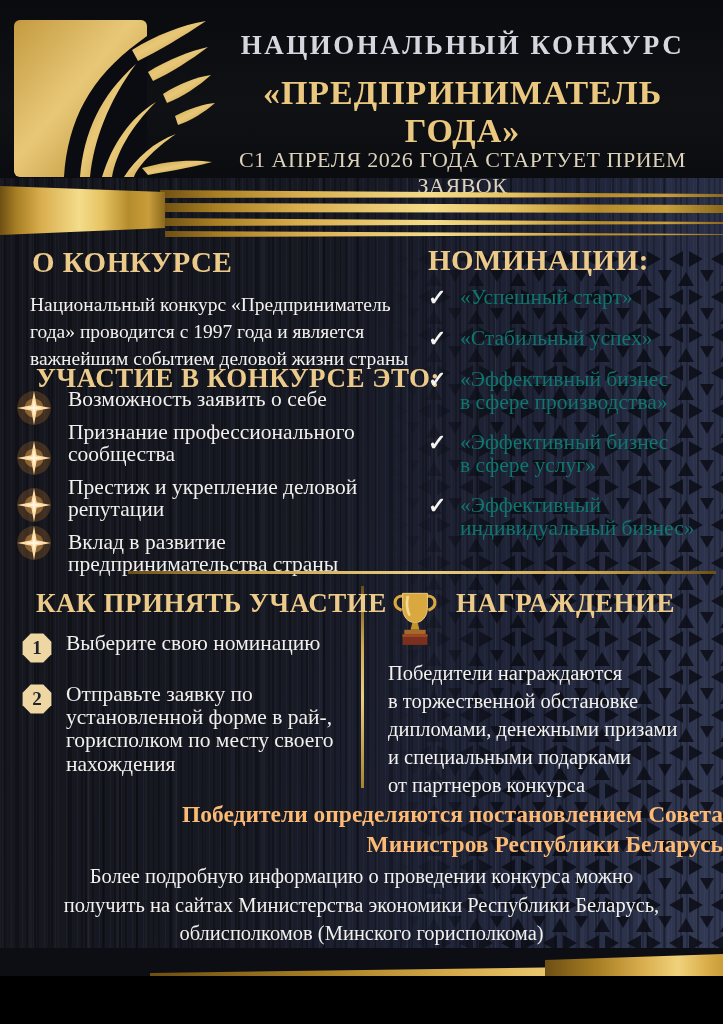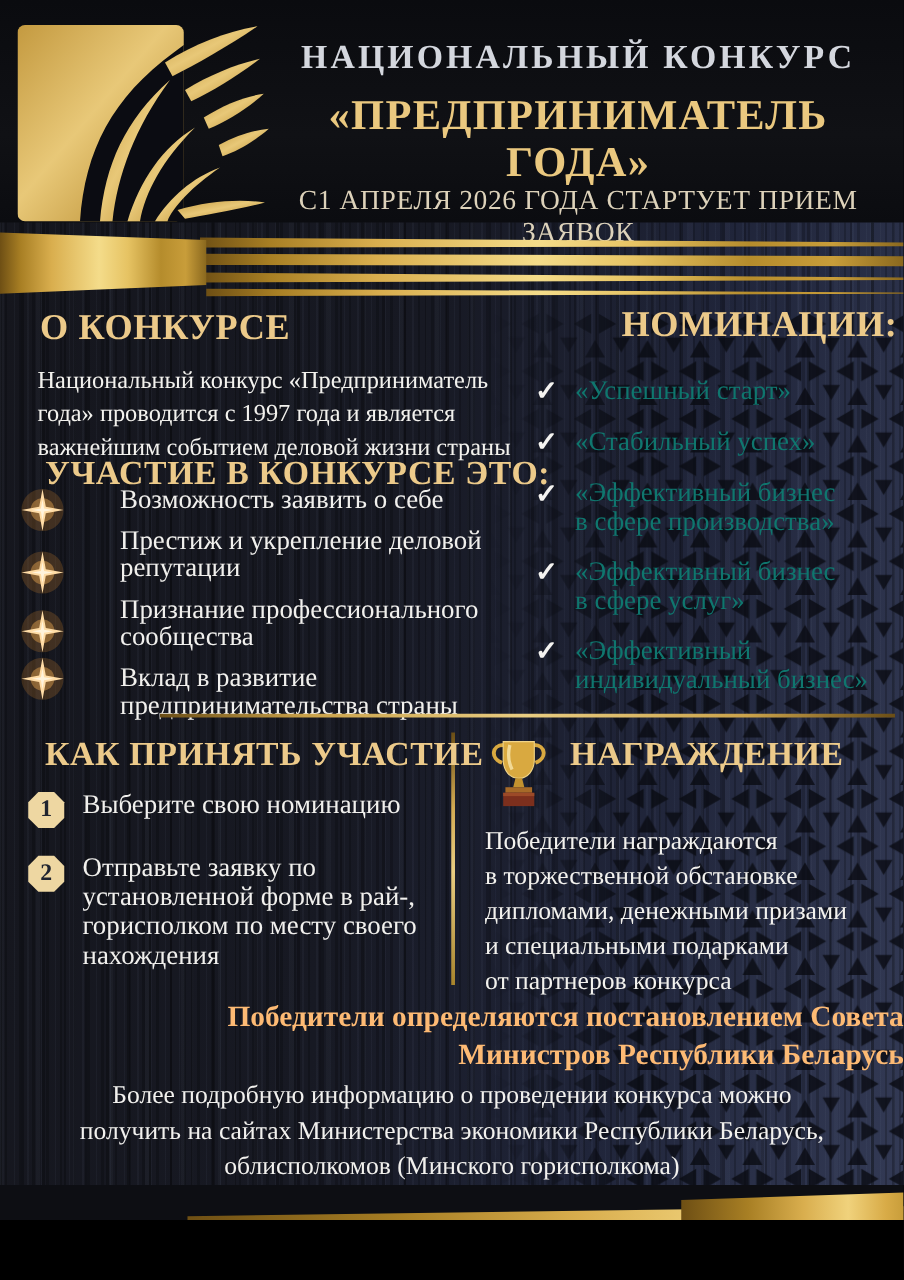--- a/index.html
+++ b/index.html
@@ -34,27 +34,27 @@
   .subtitle{position:absolute;left:0;top:147px;width:100%;font-size:22px;
     letter-spacing:.5px;color:#ddd2ba;}
   
   .band-top{position:absolute;left:0;top:176px;width:723px;height:64px;}
   .band-bottom{position:absolute;left:0;top:946px;width:723px;height:78px;}
   
   .gold-h{position:absolute;font-weight:bold;color:#ecca8a;letter-spacing:.5px;}
   .about-h{left:32px;top:246px;font-size:29px;}
   .about-b{position:absolute;left:30px;top:292px;font-size:19.5px;line-height:1.38;color:#f3f2ee;}
   .part-h{left:36px;top:363px;font-size:27px;}
-  .part-list{position:absolute;left:68px;top:388px;width:310px;margin-left:28px;}
+  .part-list{position:absolute;left:68px;top:388px;width:310px;}
   .part-item{font-size:21.5px;line-height:1.05;color:#f1f0ed;margin-bottom:10px;}
   .sparkle{position:absolute;width:38px;height:38px;}
   .sp1{left:15px;top:389px;}.sp2{left:15px;top:439px;}.sp3{left:15px;top:486px;}.sp4{left:15px;top:524px;}
   
   .nom{position:absolute;left:428px;top:244px;width:290px;}
-  .nom-h{font-size:29px;font-weight:bold;color:#ecca8a;margin-bottom:24px;letter-spacing:.5px;text-align:right;}
+  .nom-h{font-size:29px;font-weight:bold;color:#ecca8a;margin-bottom:9px;letter-spacing:.5px;}
   .nom-item{display:flex;align-items:flex-start;margin-bottom:18px;}
   .check{flex:none;width:32px;font-size:22px;font-weight:bold;color:#f4f3f0;line-height:1;padding-top:1px;}
   .nom-text{font-size:21.5px;line-height:1.05;color:#0f766e;}
   
   .div-h{position:absolute;left:128px;top:571px;width:588px;height:2.5px;
     background:linear-gradient(90deg,#6b4e16,#caa24a 20%,#e9cd82 50%,#caa24a 80%,#6b4e16);}
   .div-v{position:absolute;left:361px;top:586px;width:2.5px;height:202px;
     background:linear-gradient(180deg,#6b4e16,#d3ab53 30%,#e9cd82 55%,#a8842c);}
   
   .how-h{left:36px;top:588px;font-size:27px;}
@@ -173,24 +173,24 @@
   </svg>
   <svg class="sparkle sp4" viewBox="0 0 36 36" xmlns="http://www.w3.org/2000/svg">
     <circle cx="18" cy="18" r="16" fill="#b5722b" opacity="0.28"></circle>
     <circle cx="18" cy="18" r="9" fill="#d79a4a" opacity="0.5"></circle>
     <path d="M18 2 L20.5 15.5 L34 18 L20.5 20.5 L18 34 L15.5 20.5 L2 18 L15.5 15.5 Z" fill="#ffdca6"></path>
     <path d="M18 10 L19.2 16.8 L26 18 L19.2 19.2 L18 26 L16.8 19.2 L10 18 L16.8 16.8 Z" fill="#fff3dc"></path>
   </svg>
 
   <div class="part-list">
     <div class="part-item pre">Возможность заявить о себе</div>
+    <div class="part-item pre">Признание профессионального
+сообщества</div>
     <div class="part-item pre">Престиж и укрепление деловой
 репутации</div>
-    <div class="part-item pre">Признание профессионального
-сообщества</div>
     <div class="part-item pre">Вклад в развитие
 предпринимательства страны</div>
   </div>
 
   <div class="nom">
     <div class="nom-h">НОМИНАЦИИ:</div>
     <div class="nom-item">
       <span class="check">✓</span>
       <span class="nom-text pre">«Успешный старт»</span>
     </div>

